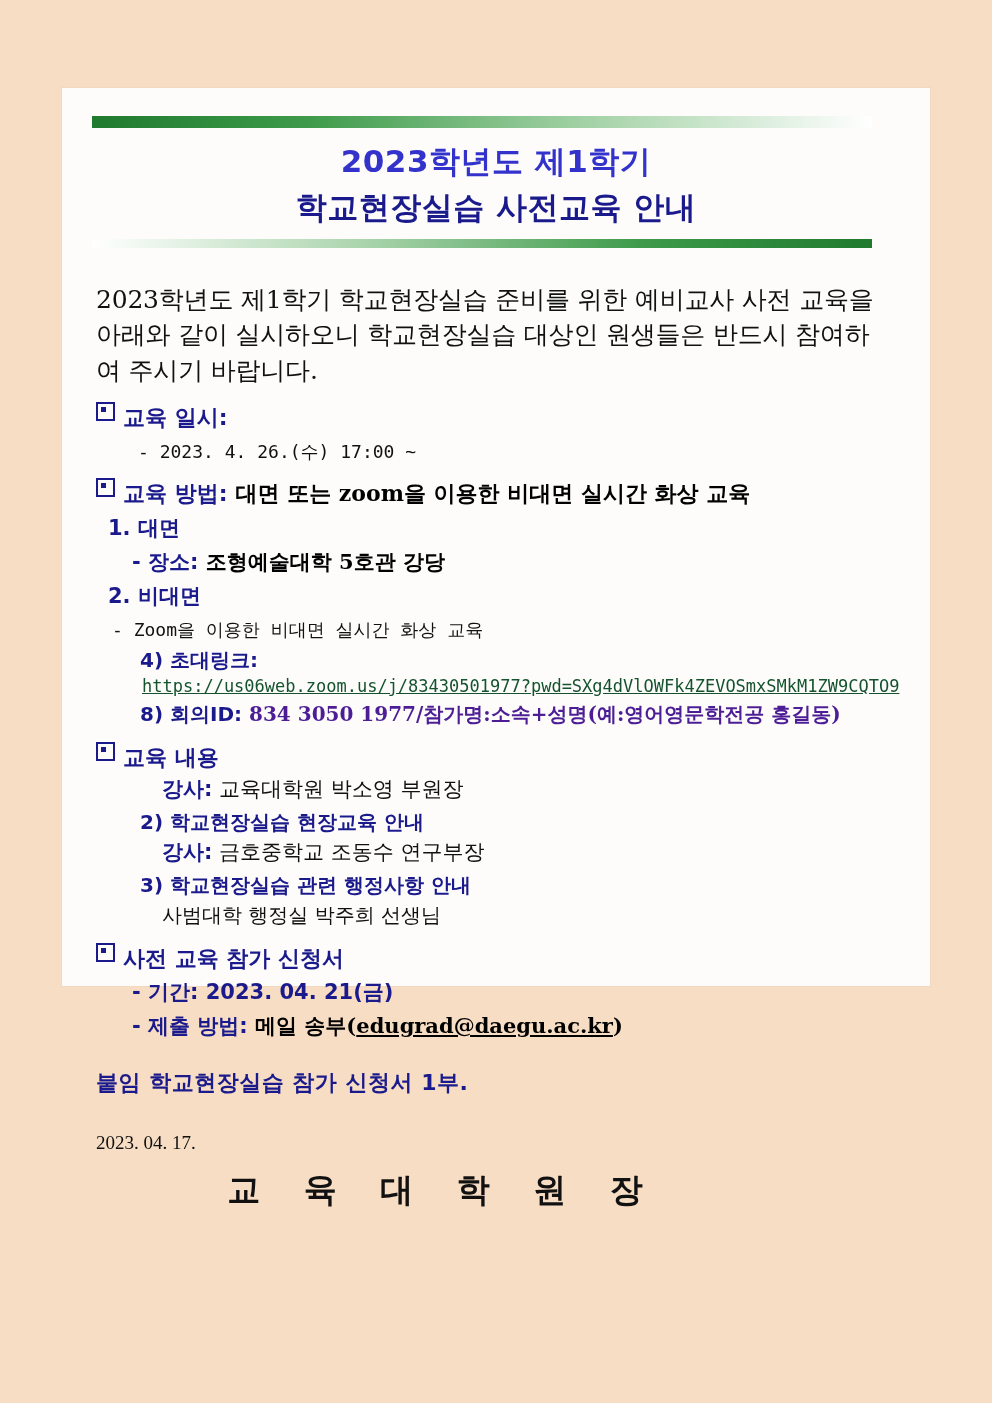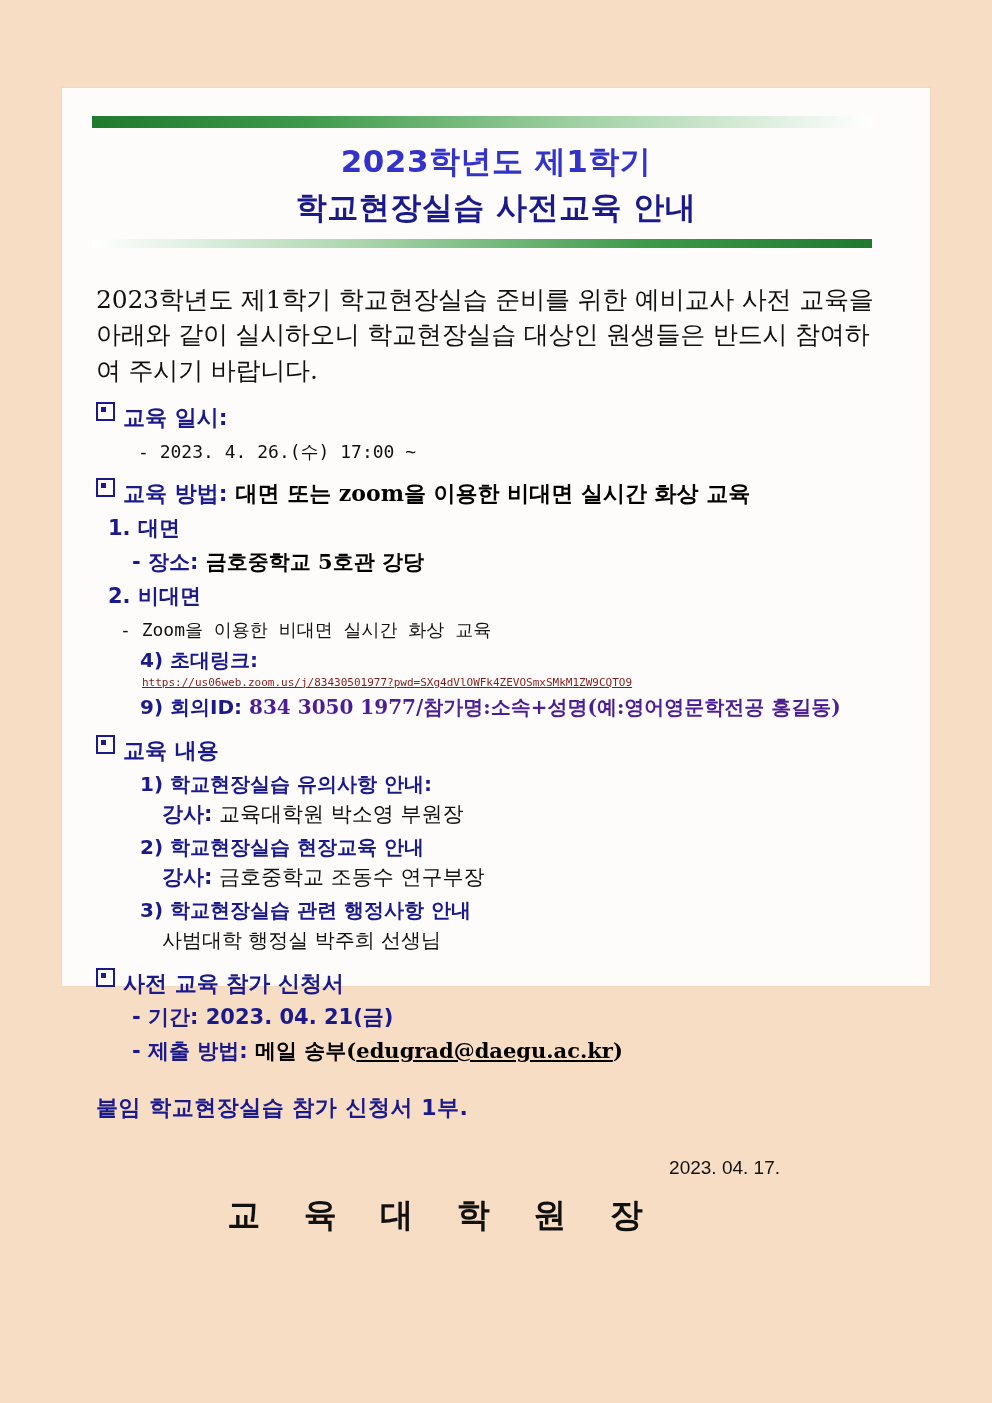--- a/index.html
+++ b/index.html
@@ -136,34 +136,34 @@
   }
   .sub-dash .plain {
     font-family: "DejaVu Serif", serif;
     color: #000;
     font-weight: bold;
   }
   .zoom-line {
     font-family: "DejaVu Sans Mono", monospace;
     font-size: 18px;
     color: #111;
-    margin: 6px 0 0 24px;
+    margin: 6px 0 0 16px;
   }
   .item-n {
     font-family: "DejaVu Sans", sans-serif;
     font-weight: bold;
     font-size: 20px;
     color: #1a1a8c;
     margin: 4px 0 0 44px;
     line-height: 1.4;
   }
   .link {
     font-family: "DejaVu Sans Mono", monospace;
-    font-size: 11px;
-    color: #7f1d1d;
+    font-size: 17px;
+    color: #14532d;
     text-decoration: underline;
     margin: 2px 0 0 46px;
     word-break: break-all;
     display: block;
   }
   .item-n .plain {
     font-family: "DejaVu Serif", serif;
     color: #4c1d95;
     font-weight: bold;
     font-size: 20px;
@@ -188,22 +188,22 @@
   }
   .attach {
     font-family: "DejaVu Sans", sans-serif;
     font-weight: bold;
     font-size: 22px;
     color: #1a1a8c;
     margin-top: 26px;
     letter-spacing: 0.5px;
   }
   .date-line {
-    text-align: right;
-    font-family: Liberation Sans, sans-serif;
+    text-align: left;
+    font-family: Liberation Serif, serif;
     font-size: 19px;
     color: #111;
     margin-top: 34px;
     padding-right: 120px;
   }
   .signature {
     text-align: center;
     font-family: "DejaVu Serif", serif;
     font-weight: bold;
     font-size: 33px;
@@ -249,41 +249,40 @@
 
       <div class="sec">
         <div class="sec-head">
           <span class="sq"></span>
           <span class="htext">교육 방법:</span>
           <span class="hplain"> 대면 또는 zoom을 이용한 비대면 실시간 화상 교육</span>
         </div>
 
         <div class="num-blue">1. 대면</div>
         <div class="sub-dash">
-          <span>- 장소:</span><span class="plain"> 금호중학교 5호관 강당</span>
+          <span>- 장소:</span><span class="plain"> 조형예술대학 5호관 강당</span>
         </div>
 
         <div class="num-blue">2. 비대면</div>
         <div class="zoom-line">-  Zoom을 이용한 비대면 실시간 화상 교육</div>
 
         <div class="item-n">4) 초대링크:</div>
         <a class="link" href="#">https://us06web.zoom.us/j/83430501977?pwd=SXg4dVlOWFk4ZEVOSmxSMkM1ZW9CQTO9</a>
 
         <div class="item-n">
-          <span>9) 회의ID:</span><span class="plain"> 834 3050 1977/참가명:소속+성명(예:영어영문학전공 홍길동)</span>
+          <span>8) 회의ID:</span><span class="plain"> 834 3050 1977/참가명:소속+성명(예:영어영문학전공 홍길동)</span>
         </div>
       </div>
 
       <div class="sec">
         <div class="sec-head">
           <span class="sq"></span>
           <span class="htext">교육 내용</span>
         </div>
 
-        <div class="item-n">1) 학교현장실습 유의사항 안내:</div>
         <div class="teacher">
           <b>강사:</b><span> 교육대학원 박소영 부원장</span>
         </div>
 
         <div class="item-n">2) 학교현장실습 현장교육 안내</div>
         <div class="teacher">
           <b>강사:</b><span> 금호중학교 조동수 연구부장</span>
         </div>
 
         <div class="item-n">3) 학교현장실습 관련 행정사항 안내</div>

